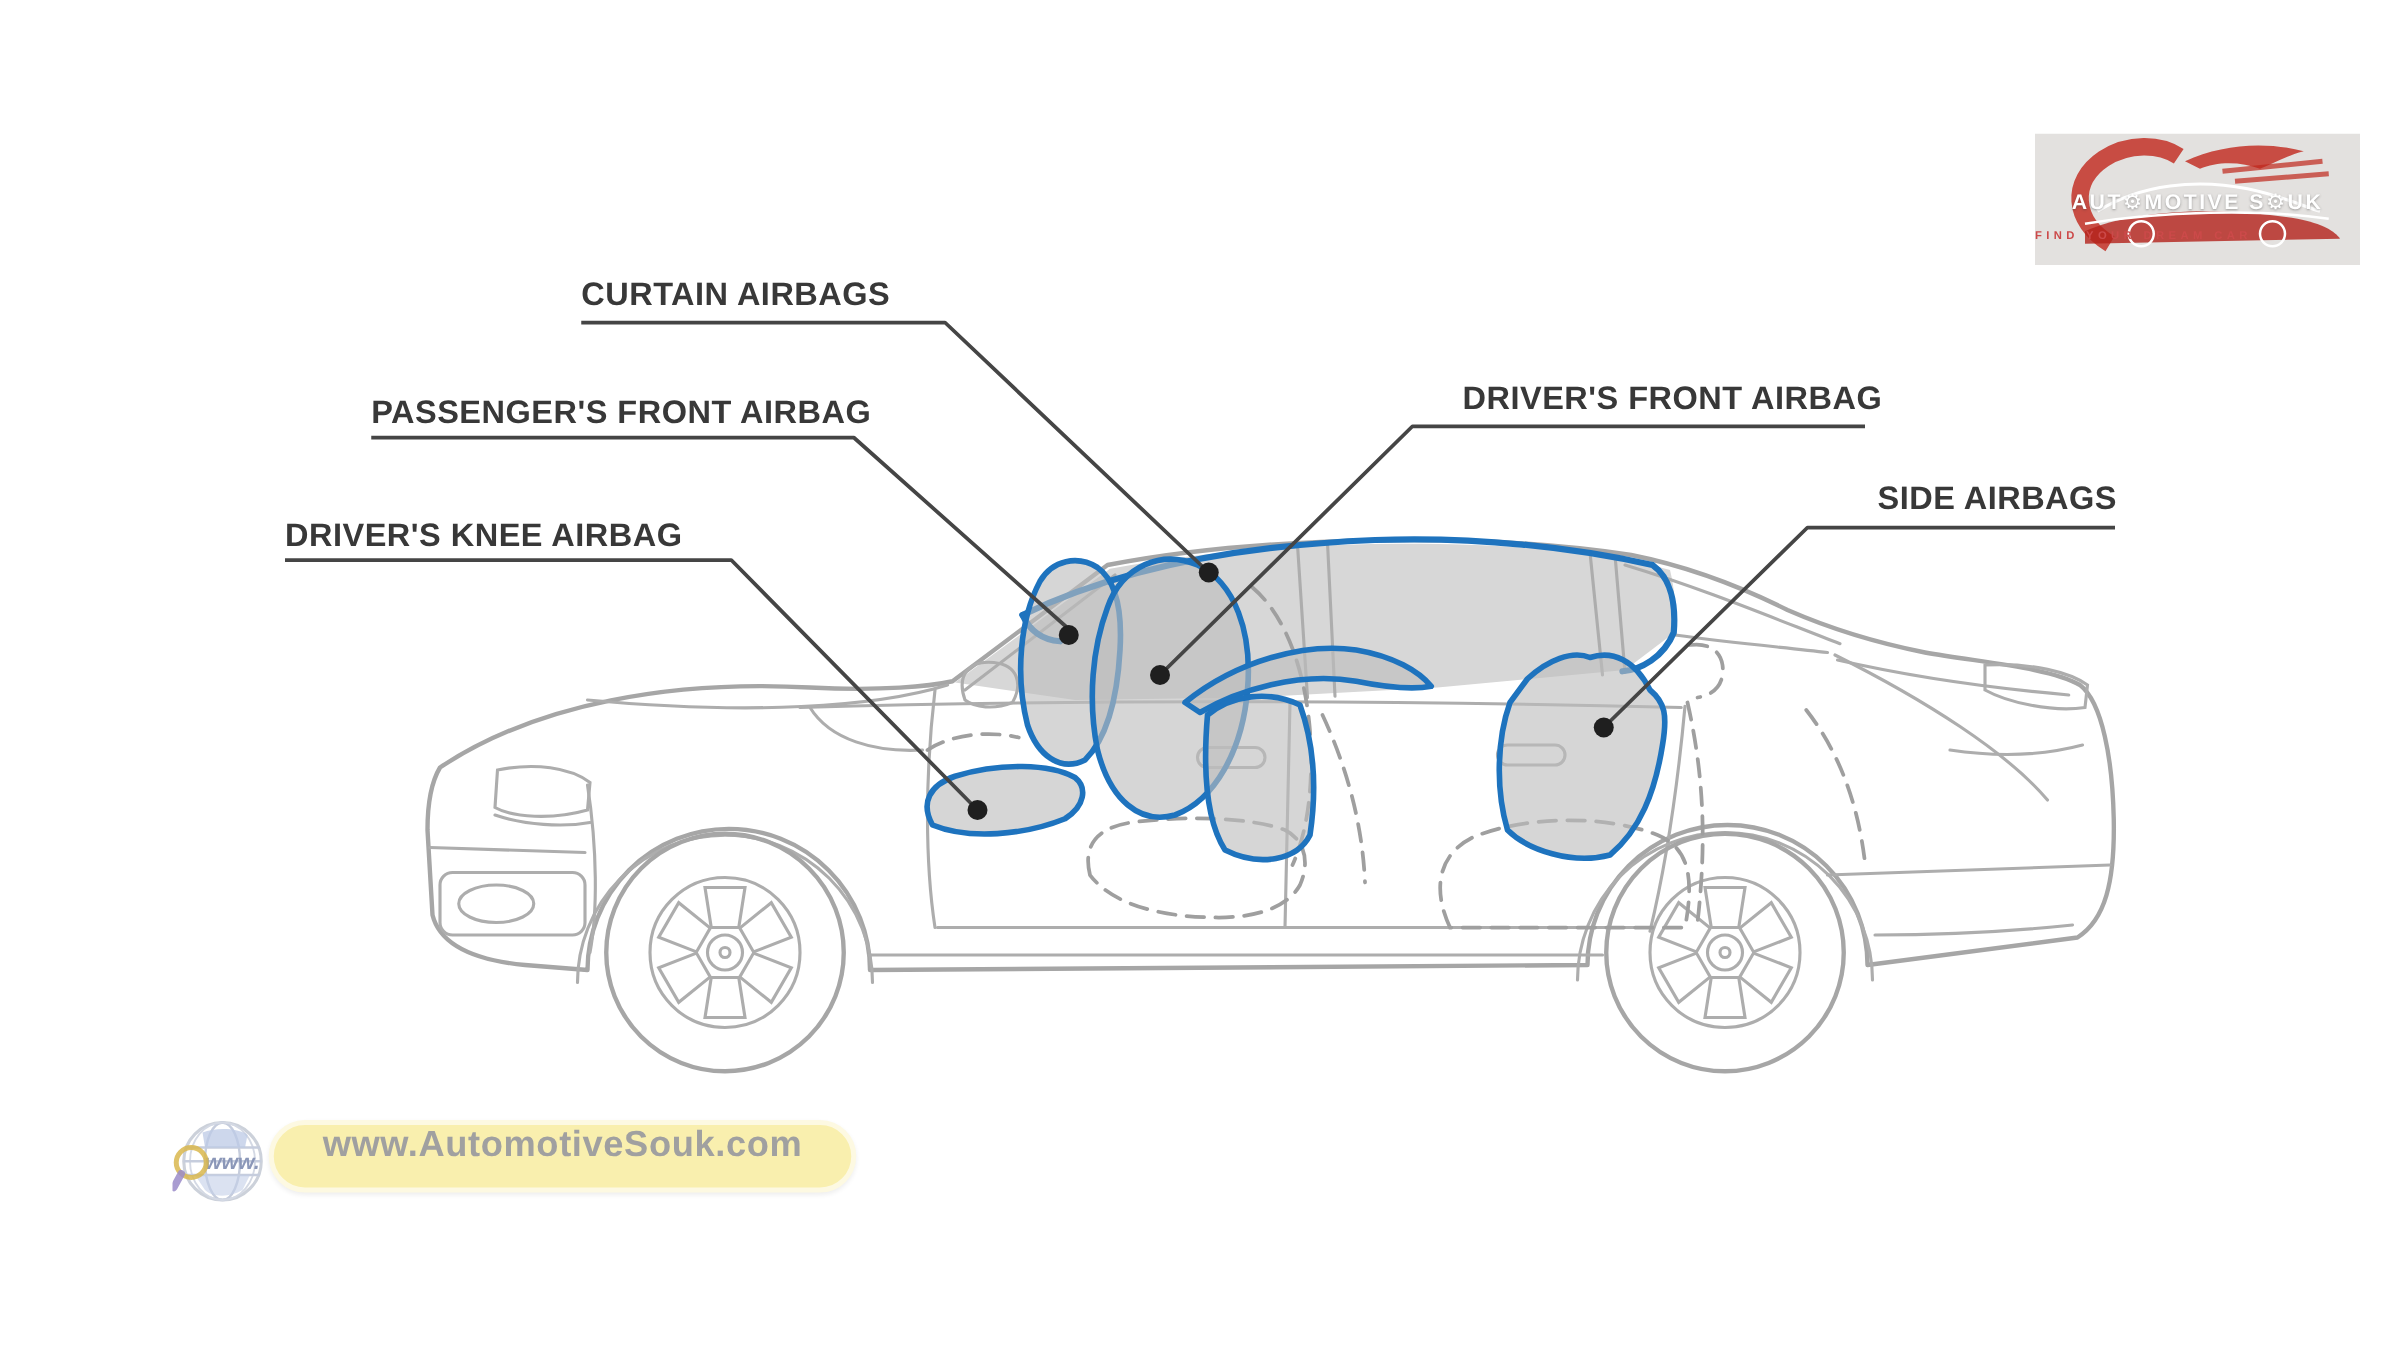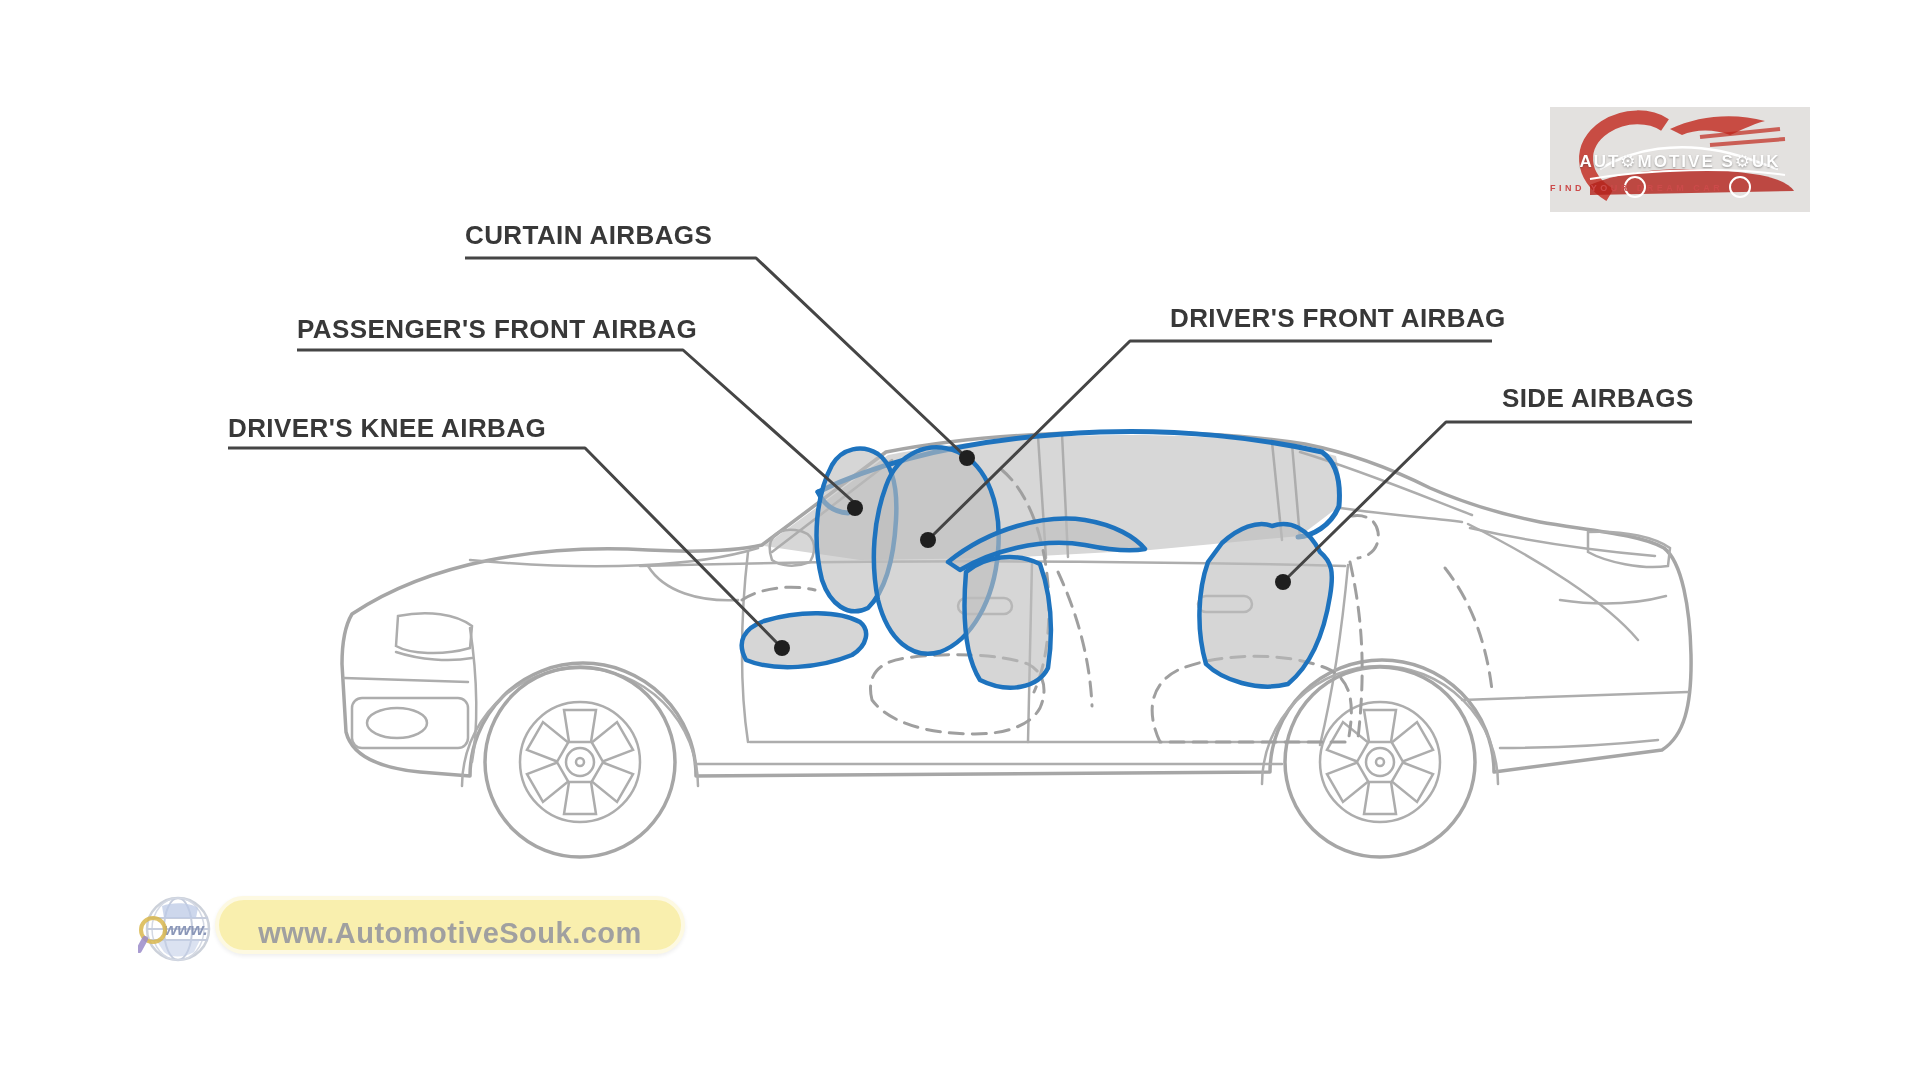--- a/index.html
+++ b/index.html
@@ -13,36 +13,36 @@
   .car-line-thin{stroke:#adadad;stroke-width:2.5;fill:none;stroke-linecap:round;}
   .glass{fill:#d7d7d7;}
   .dashed{stroke:#9f9f9f;stroke-width:3;fill:none;stroke-dasharray:14 9;stroke-linecap:round;}
   .airbag{stroke:#1e73be;stroke-width:4.5;fill:#bdbdbd;fill-opacity:.62;stroke-linejoin:round;}
   .airbag-line{stroke:#1e73be;stroke-width:5;fill:none;stroke-linecap:round;}
   .leader{stroke:#454545;stroke-width:3;fill:none;stroke-linejoin:round;}
   .dot{fill:#1f1f1f;}
   .lbl{fill:#383838;font:700 26px "Liberation Sans",sans-serif;letter-spacing:.4px;}
 
   
-  .logo{position:absolute;left:1550px;top:107px;width:260px;height:105px;background:#e3e1df;overflow:hidden;}
+  .logo{position:absolute;left:1628px;top:107px;width:260px;height:105px;background:#e3e1df;overflow:hidden;}
   .logo svg{position:absolute;left:0;top:0;}
   .logo-name{position:absolute;left:0;top:44px;width:100%;text-align:center;color:#ffffff;
              font:700 17px "Liberation Sans",sans-serif;letter-spacing:2px;
              text-shadow:0 1px 2px rgba(60,60,60,.45);white-space:nowrap;}
   .logo-name .gear{font-weight:400;font-size:17px;}
   .logo-tagline{position:absolute;left:0;top:76px;width:100%;color:#cc4a4a;
                 font:700 9px "Liberation Sans",sans-serif;letter-spacing:3.5px;white-space:nowrap;}
 
   
   .footer-brand{position:absolute;left:138px;top:890px;width:560px;height:80px;}
   .globe{position:absolute;left:0;top:2px;}
   .site-pill{position:absolute;left:77px;top:6px;width:470px;height:58px;border-radius:30px;
              background:#f9efae;border:4px solid #fdf9e2;box-sizing:border-box;
              box-shadow:0 2px 4px rgba(0,0,0,.07);
-             display:flex;align-items:flex-end;justify-content:center;}
+             display:flex;align-items:flex-start;justify-content:center;}
   .site-pill span{color:#a0a0a0;font:700 29px "Liberation Sans",sans-serif;letter-spacing:.5px;}
 </style>
 </head>
 <body>
 
 <div class="stage">
 
   <svg class="diagram" width="1920" height="1080" viewBox="0 0 1920 1080">
 
     <path class="glass" d="M 764 546 L 888 455 C 1010 431 1188 429 1302 447 L 1336 456 C 1341 476 1341 496 1337 508 L 1300 536 L 1150 550 L 1000 558 L 860 560 Z"></path>

